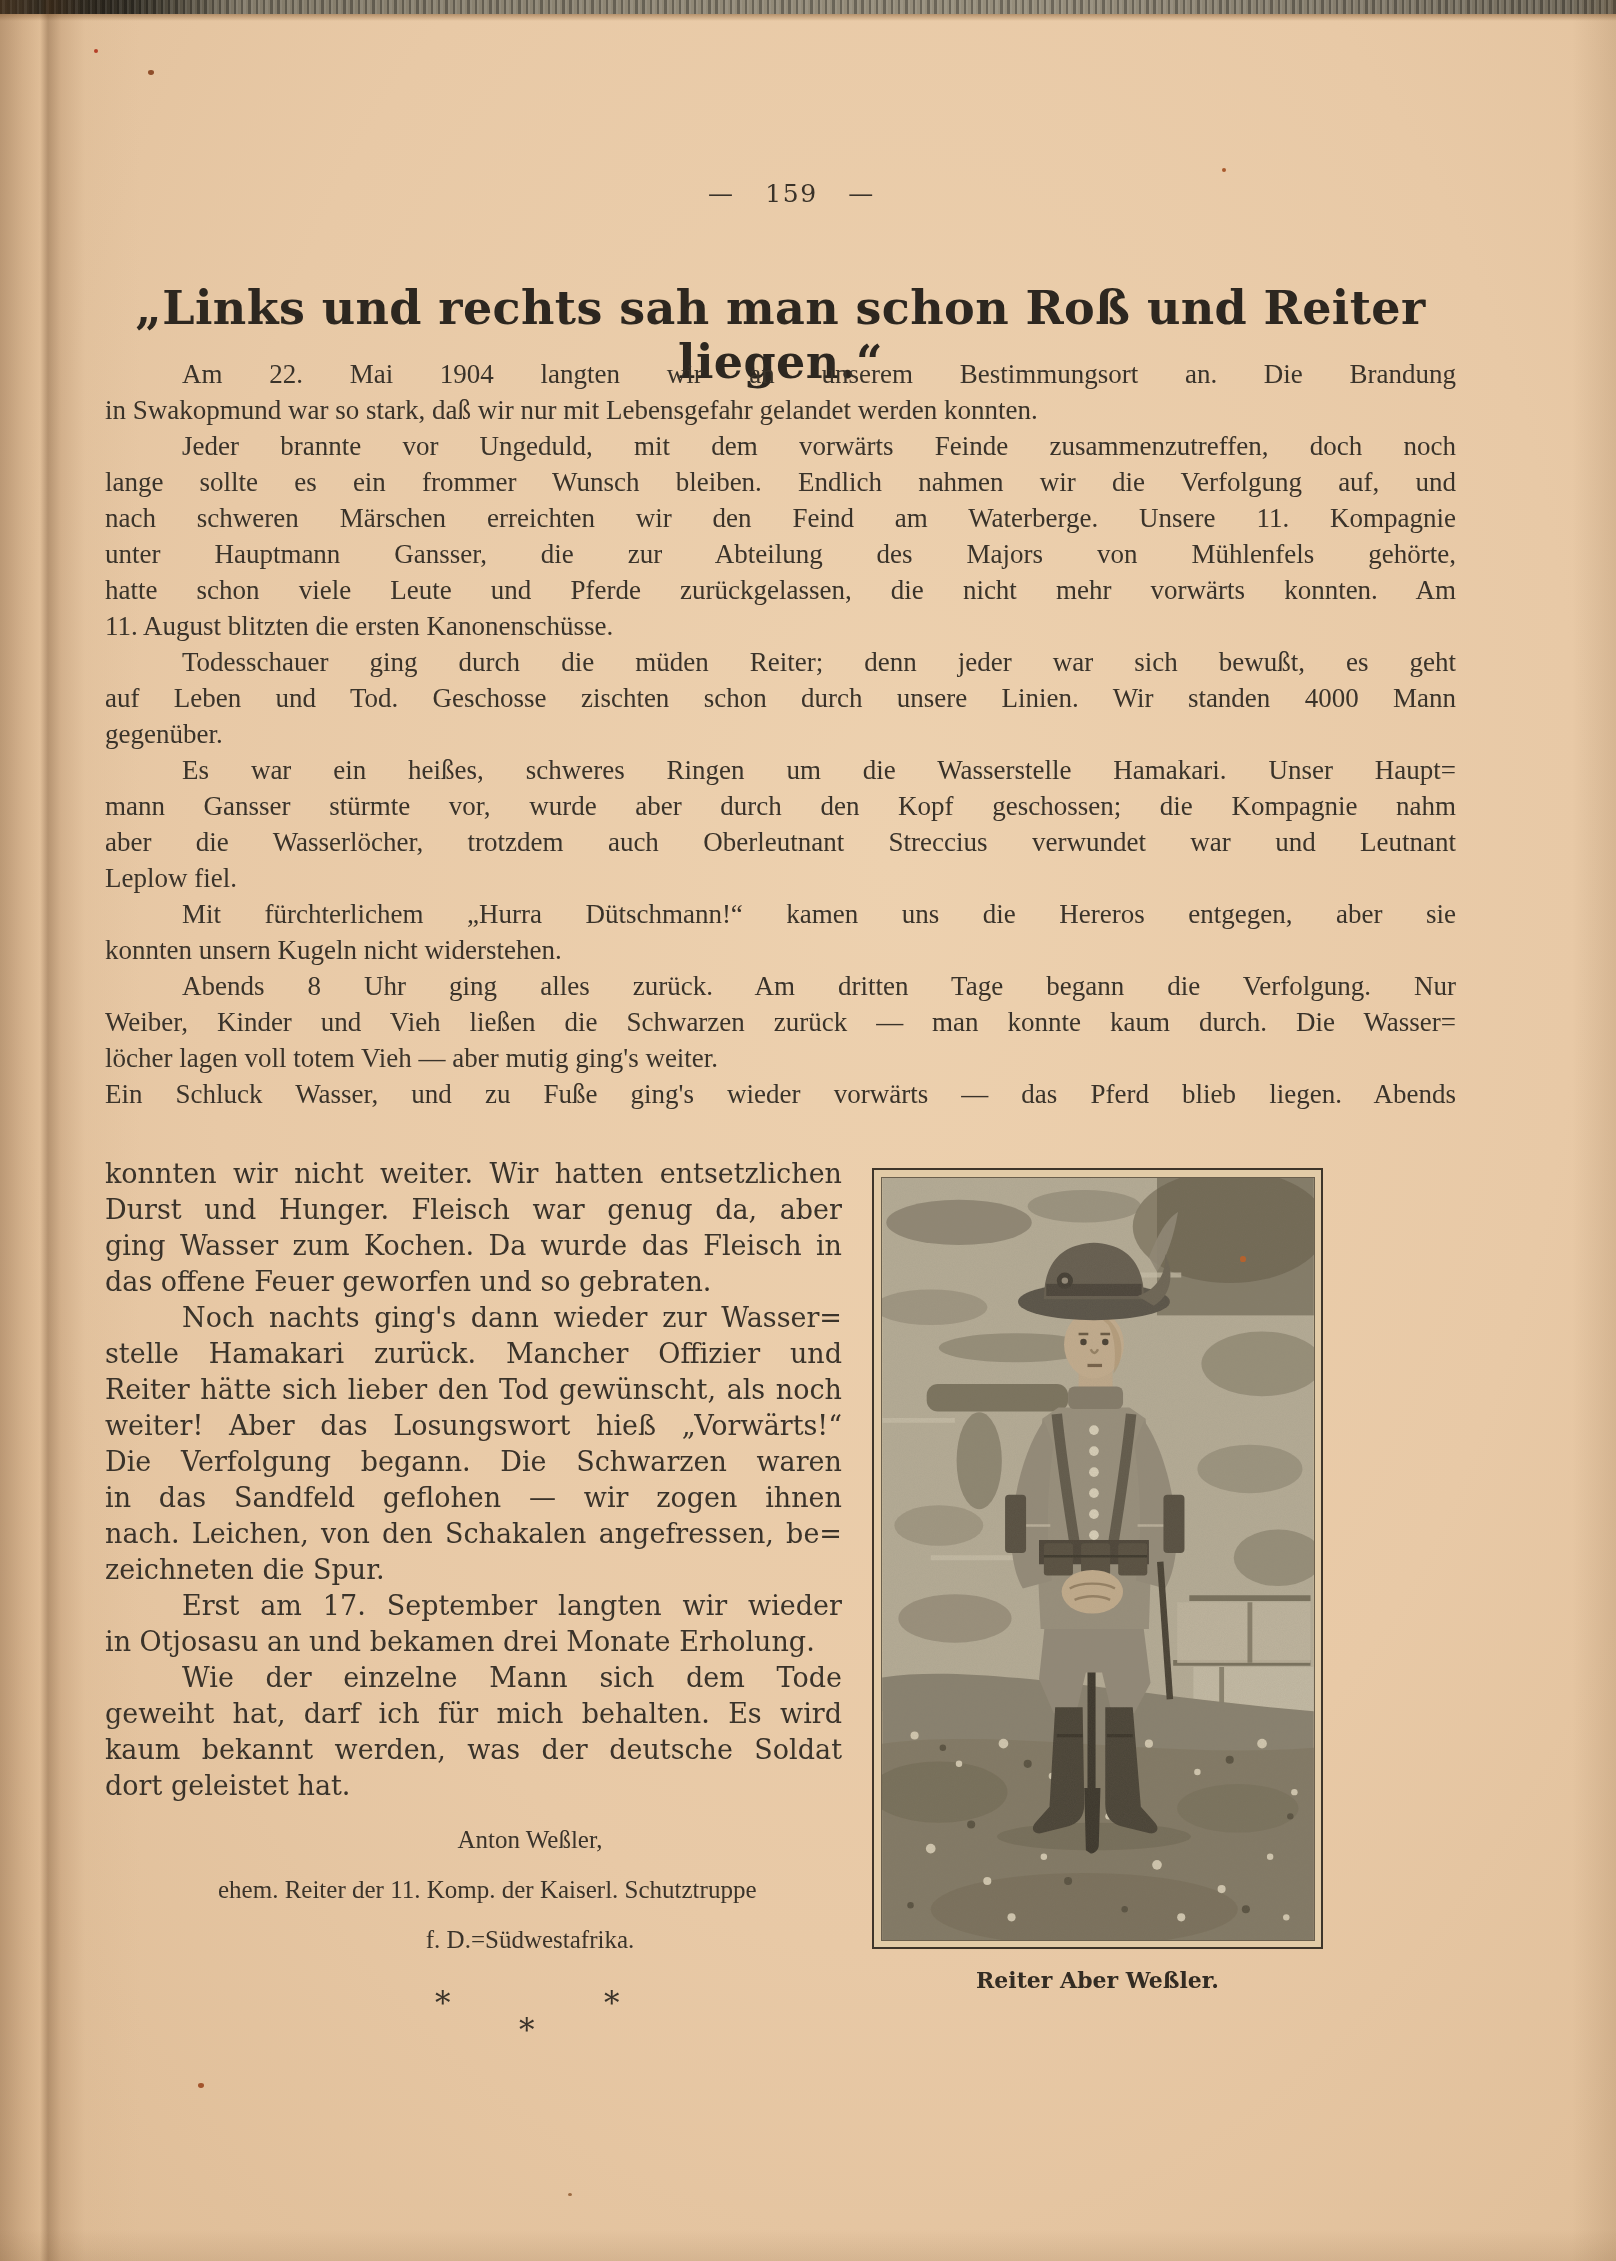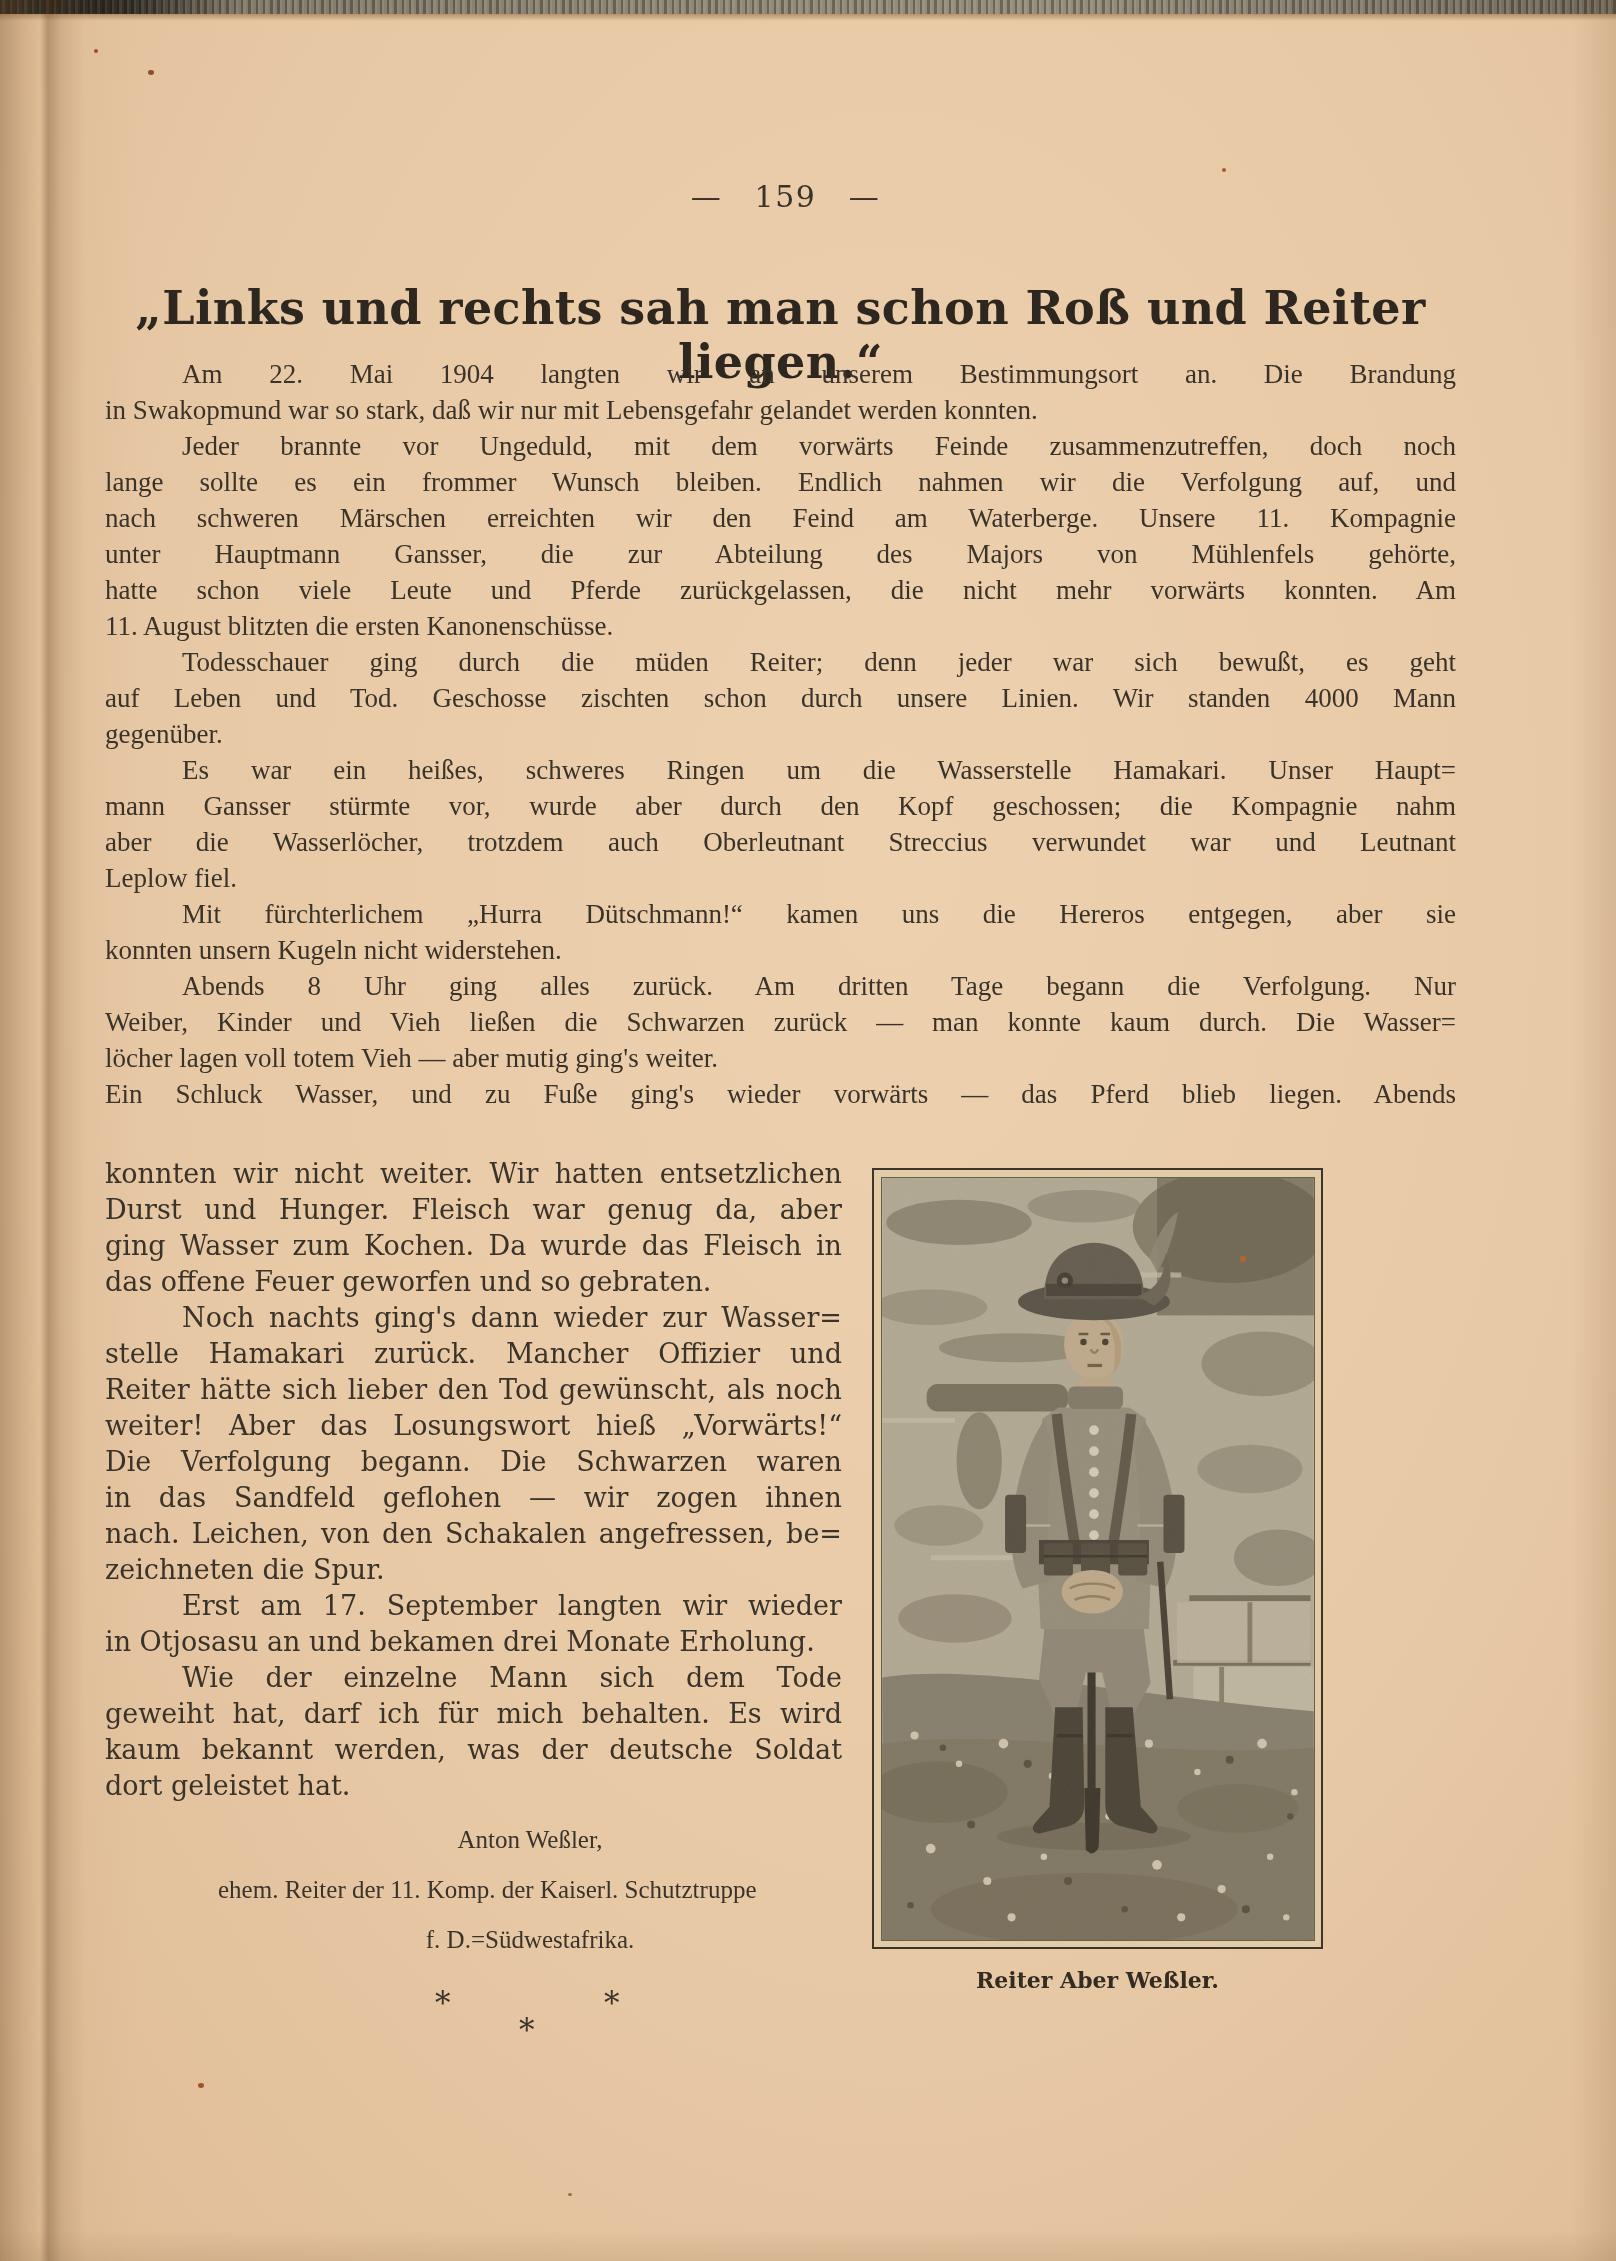--- a/index.html
+++ b/index.html
@@ -14,22 +14,22 @@
   .top-underline{position:absolute;left:0;top:13.7px;width:100%;height:7.3px;
     background:linear-gradient(180deg,rgba(140,100,60,.55),rgba(140,100,60,0));}
   
   .gutter{position:absolute;left:0;top:0;width:141px;height:100%;
     background:linear-gradient(90deg,rgba(130,92,58,.42) 0,rgba(165,124,84,.28) 22.6px,rgba(200,158,112,.16) 40px,rgba(110,74,42,.40) 48px,rgba(150,108,70,.24) 61px,rgba(200,165,125,.12) 85px,rgba(231,200,166,0) 141px);}
   .right-shade{position:absolute;right:0;top:0;width:44px;height:100%;
     background:linear-gradient(270deg,rgba(120,85,50,.16),rgba(120,85,50,0));}
   .bottom-shade{position:absolute;left:0;bottom:0;width:100%;height:32px;
     background:linear-gradient(0deg,rgba(120,85,50,.14),rgba(120,85,50,0));}
 
-  .pagenum{position:absolute;left:110px;top:179px;width:1351px;text-align:center;
-    font-size:30px;letter-spacing:1.6px;word-spacing:21px;color:#3a332a;}
+  .pagenum{position:absolute;left:116px;top:179px;width:1351px;text-align:center;
+    font-size:25px;letter-spacing:1.6px;word-spacing:21px;color:#3a332a;}
 
   .title{position:absolute;left:105px;top:281px;width:1351px;margin:0;text-align:center;
     font-size:46px;font-weight:bold;color:#2d2720;letter-spacing:0.4px;}
 
   .textblock{position:absolute;left:105px;width:1351px;font-size:27px;color:#3a332a;}
   .full{top:356px;font-family:Liberation Serif, serif;}
   .narrow{top:1156px;width:737px;}
   .line{height:36px;line-height:36px;white-space:nowrap;
     text-align:justify;text-align-last:justify;text-justify:inter-word;}
   .line.first{text-indent:77px;}

